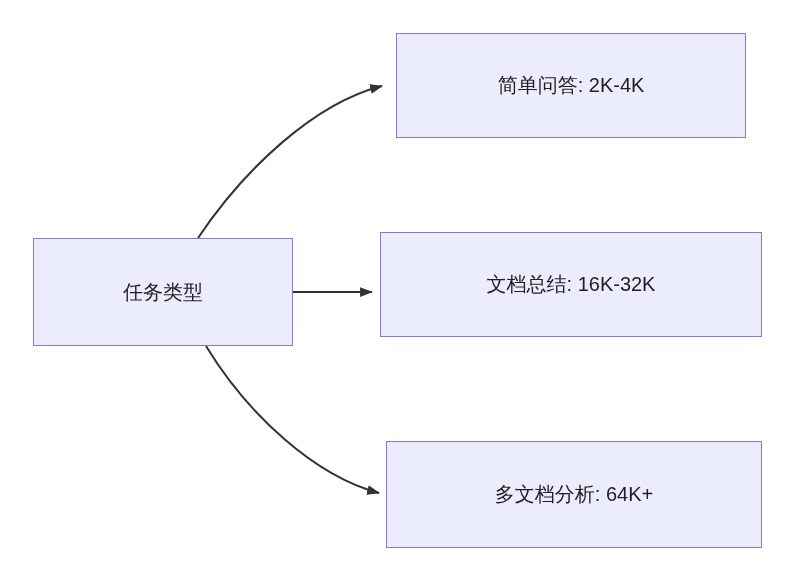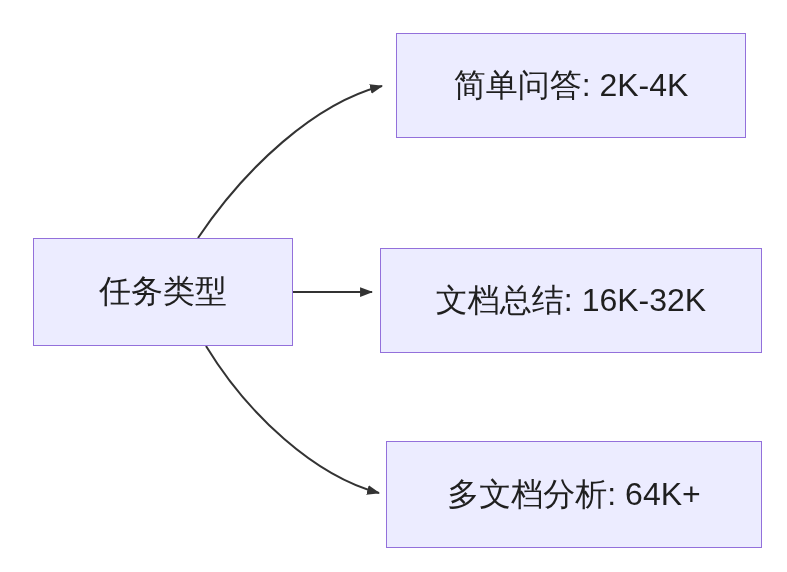--- a/index.html
+++ b/index.html
@@ -35,28 +35,28 @@
     stroke-width: 2;
   }
   .node {
     position: absolute;
     background: #ECECFF;
     border: 1px solid #9370DB;
     box-sizing: border-box;
     display: flex;
     align-items: center;
     justify-content: center;
-    font-size: 32px;
+    font-size: 20px;
     color: #1f1f1f;
     text-align: center;
     white-space: nowrap;
   }
   .node-root   { left: 33px;  top: 238px; width: 260px; height: 108px; }
   .node-top    { left: 396px; top: 33px;  width: 350px; height: 105px; }
-  .node-middle { left: 380px; top: 248px; width: 382px; height: 105px; }
+  .node-middle { left: 380px; top: 232px; width: 382px; height: 105px; }
   .node-bottom { left: 386px; top: 441px; width: 376px; height: 107px; }
 </style>
 </head>
 <body>
 
 <div class="diagram">
 
   <svg class="edges" viewBox="0 0 787 572" xmlns="http://www.w3.org/2000/svg">
     <defs>
       <marker id="arrowhead" viewBox="0 0 12 9" refX="11" refY="4.5" markerWidth="13" markerHeight="10" markerUnits="userSpaceOnUse" orient="auto">

